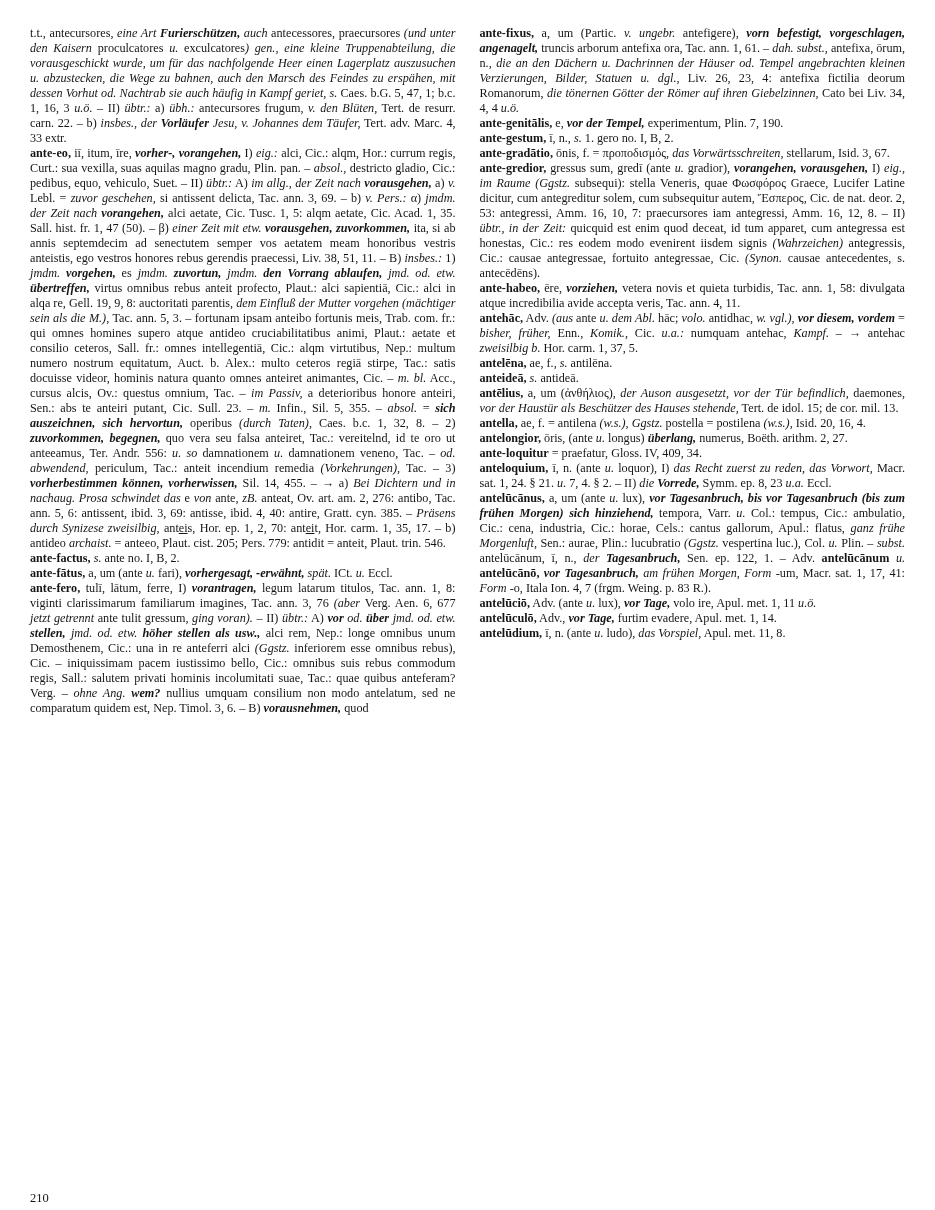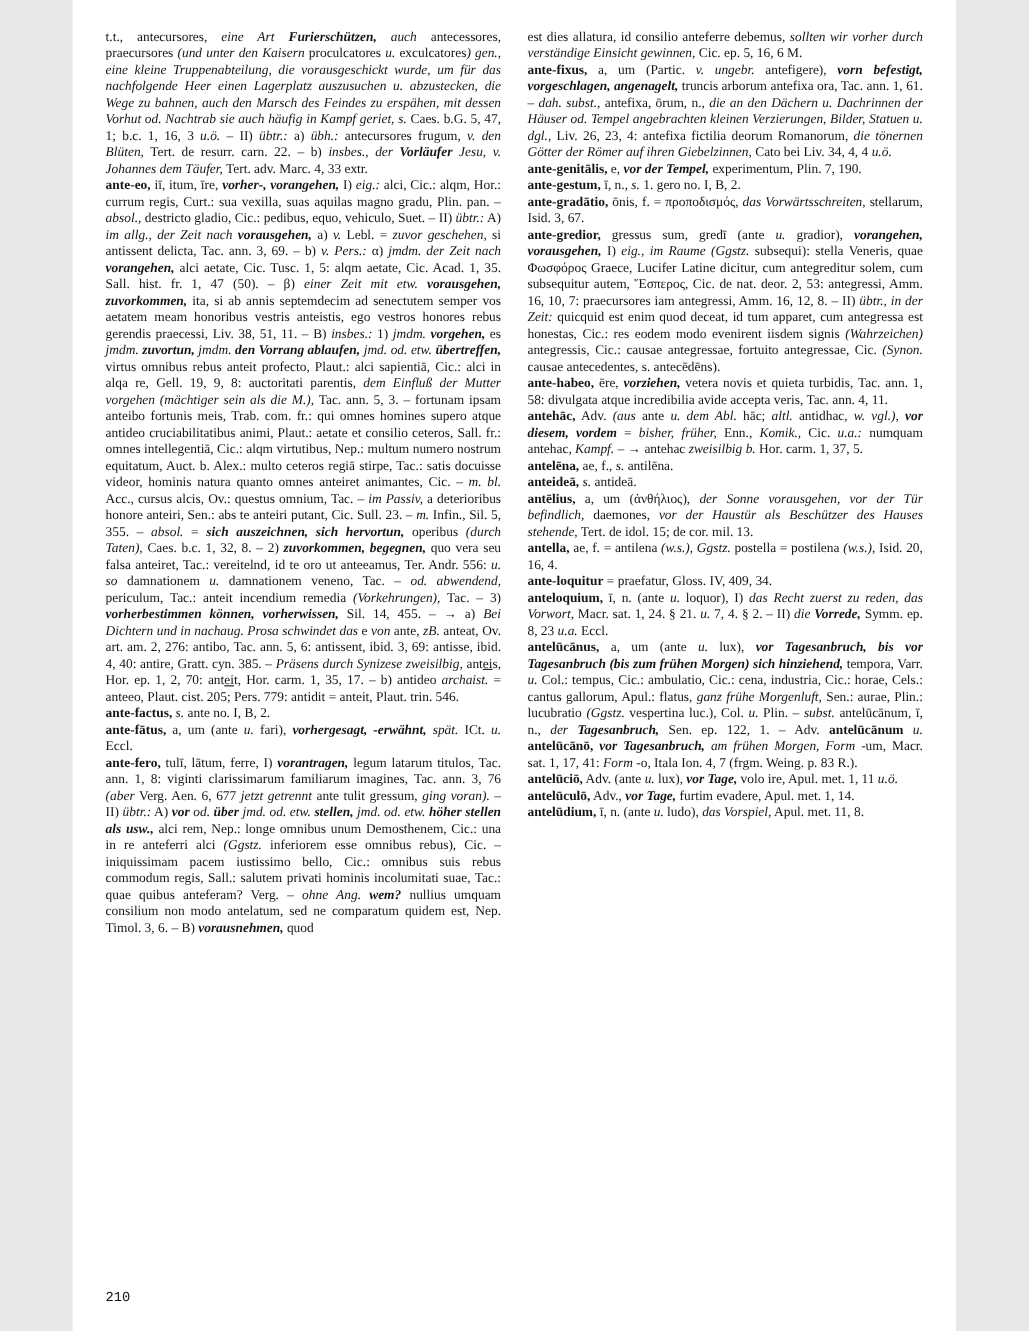--- a/index.html
+++ b/index.html
@@ -1,68 +1,68 @@
 <!DOCTYPE html>
 <html><head>
 <meta charset="utf-8">
 <style>
   html, body { margin:0; padding:0; background:#e8e8e8; }
   .page {
     position: relative;
-    width: 803px;
+    width: 935px;
     height: 1210px;
     margin: 0 auto;
     background: #ffffff;
     box-sizing: border-box;
     padding: 26px 30px 40px 30px;
     font-family: "Liberation Serif", serif;
     font-size: 12.2px;
     line-height: 15px;
     color: #151515;
     overflow: hidden;
   }
   .columns { display: flex; gap: 24px; }
   .column { width: 426px; text-align: justify; }
   p.entry { margin: 0; padding: 0; text-indent: 0; }
   p.entry b { font-weight: bold; }
   p.entry i { font-style: italic; }
   p.entry u { text-decoration: underline; }
   .page-number {
     position: absolute;
     left: 30px;
-    bottom: 22px;
+    bottom: 4px;
     font-size: 12.5px;
-    font-family: Liberation Mono, monospace;
+    font-family: Liberation Serif, serif;
   }
 </style>
 </head>
 <body>
 
 <div class="page">
   <div class="columns">
     <div class="column">
         <p class="entry">t.t., antecursores, <i>eine Art</i> <b><i>Furierschützen,</i></b> <i>auch</i> antecessores, praecursores <i>(und unter den Kaisern</i> proculcatores <i>u.</i> exculcatores<i>) gen., eine kleine Truppenabteilung, die vorausgeschickt wurde, um für das nachfolgende Heer einen Lagerplatz auszusuchen u. abzustecken, die Wege zu bahnen, auch den Marsch des Feindes zu erspähen, mit dessen Vorhut od. Nachtrab sie auch häufig in Kampf geriet, s.</i> Caes. b.G. 5, 47, 1; b.c. 1, 16, 3 <i>u.ö.</i> – II) <i>übtr.:</i> a) <i>übh.:</i> antecursores frugum, <i>v. den Blüten,</i> Tert. de resurr. carn. 22. – b) <i>insbes., der</i> <b><i>Vorläufer</i></b> <i>Jesu, v. Johannes dem Täufer,</i> Tert. adv. Marc. 4, 33 extr.</p>
         <p class="entry"><b>ante-eo,</b> iī, itum, īre, <b><i>vorher-, vorangehen,</i></b> I) <i>eig.:</i> alci, Cic.: alqm, Hor.: currum regis, Curt.: sua vexilla, suas aquilas magno gradu, Plin. pan. – <i>absol.,</i> destricto gladio, Cic.: pedibus, equo, vehiculo, Suet. – II) <i>übtr.:</i> A) <i>im allg., der Zeit nach</i> <b><i>vorausgehen,</i></b> a) <i>v.</i> Lebl. = <i>zuvor geschehen,</i> si antissent delicta, Tac. ann. 3, 69. – b) <i>v. Pers.:</i> α) <i>jmdm. der Zeit nach</i> <b><i>vorangehen,</i></b> alci aetate, Cic. Tusc. 1, 5: alqm aetate, Cic. Acad. 1, 35. Sall. hist. fr. 1, 47 (50). – β) <i>einer Zeit mit etw.</i> <b><i>vorausgehen, zuvorkommen,</i></b> ita, si ab annis septemdecim ad senectutem semper vos aetatem meam honoribus vestris anteistis, ego vestros honores rebus gerendis praecessi, Liv. 38, 51, 11. – B) <i>insbes.:</i> 1) <i>jmdm.</i> <b><i>vorgehen,</i></b> es <i>jmdm.</i> <b><i>zuvortun,</i></b> <i>jmdm.</i> <b><i>den Vorrang ablaufen,</i></b> <i>jmd. od. etw.</i> <b><i>übertreffen,</i></b> virtus omnibus rebus anteit profecto, Plaut.: alci sapientiā, Cic.: alci in alqa re, Gell. 19, 9, 8: auctoritati parentis, <i>dem Einfluß der Mutter vorgehen (mächtiger sein als die M.),</i> Tac. ann. 5, 3. – fortunam ipsam anteibo fortunis meis, Trab. com. fr.: qui omnes homines supero atque antideo cruciabilitatibus animi, Plaut.: aetate et consilio ceteros, Sall. fr.: omnes intellegentiā, Cic.: alqm virtutibus, Nep.: multum numero nostrum equitatum, Auct. b. Alex.: multo ceteros regiā stirpe, Tac.: satis docuisse videor, hominis natura quanto omnes anteiret animantes, Cic. – <i>m. bl.</i> Acc., cursus alcis, Ov.: questus omnium, Tac. – <i>im Passiv,</i> a deterioribus honore anteiri, Sen.: abs te anteiri putant, Cic. Sull. 23. – <i>m.</i> Infin., Sil. 5, 355. – <i>absol.</i> = <b><i>sich auszeichnen, sich hervortun,</i></b> operibus <i>(durch Taten),</i> Caes. b.c. 1, 32, 8. – 2) <b><i>zuvorkommen, begegnen,</i></b> quo vera seu falsa anteiret, Tac.: vereitelnd, id te oro ut anteeamus, Ter. Andr. 556: <i>u. so</i> damnationem <i>u.</i> damnationem veneno, Tac. – <i>od. abwendend,</i> periculum, Tac.: anteit incendium remedia <i>(Vorkehrungen),</i> Tac. – 3) <b><i>vorherbestimmen können, vorherwissen,</i></b> Sil. 14, 455. – → a) <i>Bei Dichtern und in nachaug. Prosa schwindet das</i> e <i>von</i> ante, <i>zB.</i> anteat, Ov. art. am. 2, 276: antibo, Tac. ann. 5, 6: antissent, ibid. 3, 69: antisse, ibid. 4, 40: antire, Gratt. cyn. 385. – <i>Präsens durch Synizese zweisilbig,</i> ant<u>ei</u>s, Hor. ep. 1, 2, 70: ant<u>ei</u>t, Hor. carm. 1, 35, 17. – b) antideo <i>archaist.</i> = anteeo, Plaut. cist. 205; Pers. 779: antidit = anteit, Plaut. trin. 546.</p>
         <p class="entry"><b>ante-factus,</b> <i>s.</i> ante no. I, B, 2.</p>
         <p class="entry"><b>ante-fātus,</b> a, um (ante <i>u.</i> fari), <b><i>vorhergesagt, -erwähnt,</i></b> <i>spät.</i> ICt. <i>u.</i> Eccl.</p>
         <p class="entry"><b>ante-fero,</b> tulī, lātum, ferre, I) <b><i>vorantragen,</i></b> legum latarum titulos, Tac. ann. 1, 8: viginti clarissimarum familiarum imagines, Tac. ann. 3, 76 <i>(aber</i> Verg. Aen. 6, 677 <i>jetzt getrennt</i> ante tulit gressum, <i>ging voran).</i> – II) <i>übtr.:</i> A) <b><i>vor</i></b> <i>od.</i> <b><i>über</i></b> <i>jmd. od. etw.</i> <b><i>stellen,</i></b> <i>jmd. od. etw.</i> <b><i>höher stellen als usw.,</i></b> alci rem, Nep.: longe omnibus unum Demosthenem, Cic.: una in re anteferri alci <i>(Ggstz.</i> inferiorem esse omnibus rebus), Cic. – iniquissimam pacem iustissimo bello, Cic.: omnibus suis rebus commodum regis, Sall.: salutem privati hominis incolumitati suae, Tac.: quae quibus anteferam? Verg. – <i>ohne Ang.</i> <b><i>wem?</i></b> nullius umquam consilium non modo antelatum, sed ne comparatum quidem est, Nep. Timol. 3, 6. – B) <b><i>vorausnehmen,</i></b> quod</p>
       </div>
     <div class="column">
-        <p class="entry">est dies allatura, id consilio anteferre debemus, <i>sollten wir vorher durch verständige Einsicht gewinnen,</i> Cic. ep. 5, 16, 6 M.</p>
         <p class="entry"><b>ante-fixus,</b> a, um (Partic. <i>v. ungebr.</i> antefigere), <b><i>vorn befestigt, vorgeschlagen, angenagelt,</i></b> truncis arborum antefixa ora, Tac. ann. 1, 61. – <i>dah. subst.,</i> antefixa, ōrum, n., <i>die an den Dächern u. Dachrinnen der Häuser od. Tempel angebrachten kleinen Verzierungen, Bilder, Statuen u. dgl.,</i> Liv. 26, 23, 4: antefixa fictilia deorum Romanorum, <i>die tönernen Götter der Römer auf ihren Giebelzinnen,</i> Cato bei Liv. 34, 4, 4 <i>u.ö.</i></p>
         <p class="entry"><b>ante-genitālis,</b> e, <b><i>vor der Tempel,</i></b> experimentum, Plin. 7, 190.</p>
         <p class="entry"><b>ante-gestum,</b> ī, n., <i>s.</i> 1. gero no. I, B, 2.</p>
         <p class="entry"><b>ante-gradātio,</b> ōnis, f. = προποδισμός, <i>das Vorwärtsschreiten,</i> stellarum, Isid. 3, 67.</p>
         <p class="entry"><b>ante-gredior,</b> gressus sum, gredī (ante <i>u.</i> gradior), <b><i>vorangehen, vorausgehen,</i></b> I) <i>eig., im Raume (Ggstz.</i> subsequi): stella Veneris, quae Φωσφόρος Graece, Lucifer Latine dicitur, cum antegreditur solem, cum subsequitur autem, Ἕσπερος, Cic. de nat. deor. 2, 53: antegressi, Amm. 16, 10, 7: praecursores iam antegressi, Amm. 16, 12, 8. – II) <i>übtr., in der Zeit:</i> quicquid est enim quod deceat, id tum apparet, cum antegressa est honestas, Cic.: res eodem modo evenirent iisdem signis <i>(Wahrzeichen)</i> antegressis, Cic.: causae antegressae, fortuito antegressae, Cic. <i>(Synon.</i> causae antecedentes, s. antecēdēns).</p>
         <p class="entry"><b>ante-habeo,</b> ēre, <b><i>vorziehen,</i></b> vetera novis et quieta turbidis, Tac. ann. 1, 58: divulgata atque incredibilia avide accepta veris, Tac. ann. 4, 11.</p>
-        <p class="entry"><b>antehāc,</b> Adv. <i>(aus</i> ante <i>u. dem Abl.</i> hāc; <i>altl.</i> antidhac, <i>w. vgl.),</i> <b><i>vor diesem, vordem</i></b> = <i>bisher, früher,</i> Enn., <i>Komik.,</i> Cic. <i>u.a.:</i> numquam antehac, <i>Kampf.</i> – → antehac <i>zweisilbig b.</i> Hor. carm. 1, 37, 5.</p>
+        <p class="entry"><b>antehāc,</b> Adv. <i>(aus</i> ante <i>u. dem Abl.</i> hāc; <i>volo.</i> antidhac, <i>w. vgl.),</i> <b><i>vor diesem, vordem</i></b> = <i>bisher, früher,</i> Enn., <i>Komik.,</i> Cic. <i>u.a.:</i> numquam antehac, <i>Kampf.</i> – → antehac <i>zweisilbig b.</i> Hor. carm. 1, 37, 5.</p>
         <p class="entry"><b>antelēna,</b> ae, f., <i>s.</i> antilēna.</p>
         <p class="entry"><b>anteideā,</b> <i>s.</i> antideā.</p>
-        <p class="entry"><b>antēlius,</b> a, um (ἀνθήλιος), <i>der Sonne vorausgehen, vor der Tür befindlich,</i> daemones, <i>vor der Haustür als Beschützer des Hauses stehende,</i> Tert. de idol. 15; de cor. mil. 13.</p>
+        <p class="entry"><b>antēlius,</b> a, um (ἀνθήλιος), <i>der Auson ausgesetzt, vor der Tür befindlich,</i> daemones, <i>vor der Haustür als Beschützer des Hauses stehende,</i> Tert. de idol. 15; de cor. mil. 13.</p>
         <p class="entry"><b>antella,</b> ae, f. = antilena <i>(w.s.), Ggstz.</i> postella = postilena <i>(w.s.),</i> Isid. 20, 16, 4.</p>
+        <p class="entry"><b>antelongior,</b> ōris, (ante <i>u.</i> longus) <b><i>überlang,</i></b> numerus, Boëth. arithm. 2, 27.</p>
         <p class="entry"><b>ante-loquitur</b> = praefatur, Gloss. IV, 409, 34.</p>
         <p class="entry"><b>anteloquium,</b> ī, n. (ante <i>u.</i> loquor), I) <i>das Recht zuerst zu reden, das Vorwort,</i> Macr. sat. 1, 24. § 21. <i>u.</i> 7, 4. § 2. – II) <i>die</i> <b><i>Vorrede,</i></b> Symm. ep. 8, 23 <i>u.a.</i> Eccl.</p>
         <p class="entry"><b>antelūcānus,</b> a, um (ante <i>u.</i> lux), <b><i>vor Tagesanbruch, bis vor Tagesanbruch (bis zum frühen Morgen) sich hinziehend,</i></b> tempora, Varr. <i>u.</i> Col.: tempus, Cic.: ambulatio, Cic.: cena, industria, Cic.: horae, Cels.: cantus gallorum, Apul.: flatus, <i>ganz frühe Morgenluft,</i> Sen.: aurae, Plin.: lucubratio <i>(Ggstz.</i> vespertina luc.), Col. <i>u.</i> Plin. – <i>subst.</i> antelūcānum, ī, n., <i>der</i> <b><i>Tagesanbruch,</i></b> Sen. ep. 122, 1. – Adv. <b>antelūcānum</b> <i>u.</i> <b>antelūcānō,</b> <b><i>vor Tagesanbruch,</i></b> <i>am frühen Morgen, Form</i> -um, Macr. sat. 1, 17, 41: <i>Form</i> -o, Itala Ion. 4, 7 (frgm. Weing. p. 83 R.).</p>
         <p class="entry"><b>antelūciō,</b> Adv. (ante <i>u.</i> lux), <b><i>vor Tage,</i></b> volo ire, Apul. met. 1, 11 <i>u.ö.</i></p>
         <p class="entry"><b>antelūculō,</b> Adv., <b><i>vor Tage,</i></b> furtim evadere, Apul. met. 1, 14.</p>
         <p class="entry"><b>antelūdium,</b> ī, n. (ante <i>u.</i> ludo), <i>das Vorspiel,</i> Apul. met. 11, 8.</p>
       </div>
   </div>
   <div class="page-number">210</div>
 </div>

